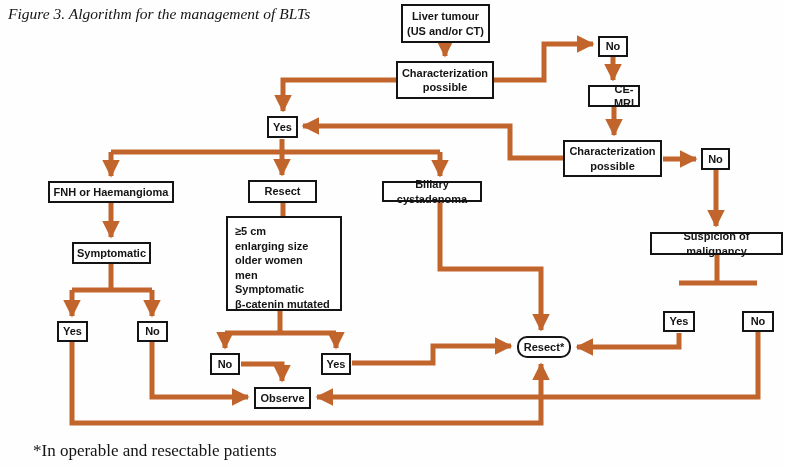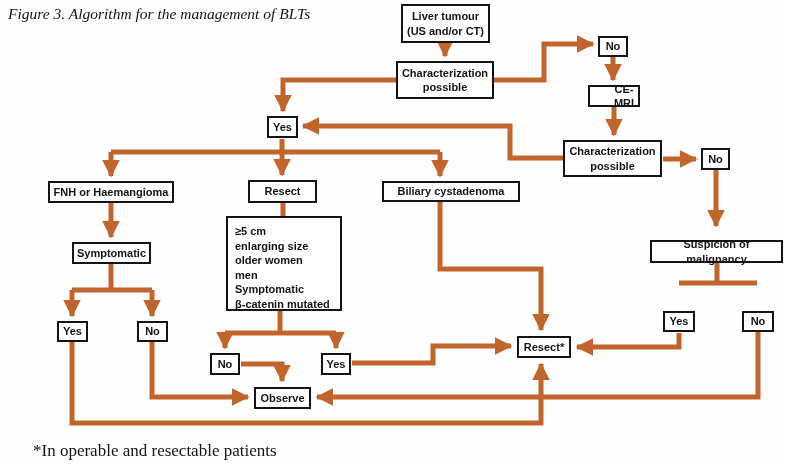--- a/index.html
+++ b/index.html
@@ -93,33 +93,33 @@
   <div class="node big" style="left:396px;top:61px;width:98px;height:38px;">Characterization
 possible</div>
   <div class="node" style="left:598px;top:36px;width:30px;height:21px;">No</div>
   <div class="node" style="left:588px;top:85px;width:52px;height:22px;padding-left:20px;">CE-MRI</div>
   <div class="node" style="left:267px;top:116px;width:31px;height:22px;">Yes</div>
   <div class="node big" style="left:563px;top:140px;width:99px;height:37px;">Characterization
 possible</div>
   <div class="node" style="left:701px;top:148px;width:29px;height:22px;">No</div>
   <div class="node" style="left:48px;top:181px;width:126px;height:22px;">FNH or Haemangioma</div>
   <div class="node" style="left:248px;top:180px;width:69px;height:23px;">Resect</div>
-  <div class="node" style="left:382px;top:181px;width:138px;height:21px;">Biliary cystadenoma</div>
-  <div class="node" style="left:650px;top:232px;width:133px;height:23px;margin-top:8px;">Suspicion of malignancy</div>
+  <div class="node" style="left:382px;top:181px;width:100px;height:21px;">Biliary cystadenoma</div>
+  <div class="node" style="left:650px;top:232px;width:133px;height:23px;">Suspicion of malignancy</div>
   <div class="node" style="left:72px;top:242px;width:79px;height:22px;">Symptomatic</div>
   <div class="node leftalign" style="left:226px;top:216px;width:116px;height:95px;">≥5 cm
 enlarging size
 older women
 men
 Symptomatic
 β-catenin mutated</div>
   <div class="node" style="left:57px;top:321px;width:31px;height:21px;">Yes</div>
   <div class="node" style="left:137px;top:321px;width:31px;height:21px;">No</div>
   <div class="node" style="left:210px;top:353px;width:30px;height:22px;">No</div>
   <div class="node" style="left:321px;top:353px;width:30px;height:22px;">Yes</div>
   <div class="node" style="left:663px;top:311px;width:32px;height:21px;">Yes</div>
   <div class="node" style="left:742px;top:311px;width:32px;height:21px;">No</div>
-  <div class="node" style="left:517px;top:336px;width:54px;height:22px;">Resect*</div>
+  <div class="node" style="left:517px;top:336px;width:54px;height:22px;border-radius:10px;">Resect*</div>
   <div class="node" style="left:254px;top:387px;width:57px;height:22px;text-align:center;">Observe</div>
 
   <div class="figure-footnote">*In operable and resectable patients</div>
 
 </div>
 
 </body></html>

